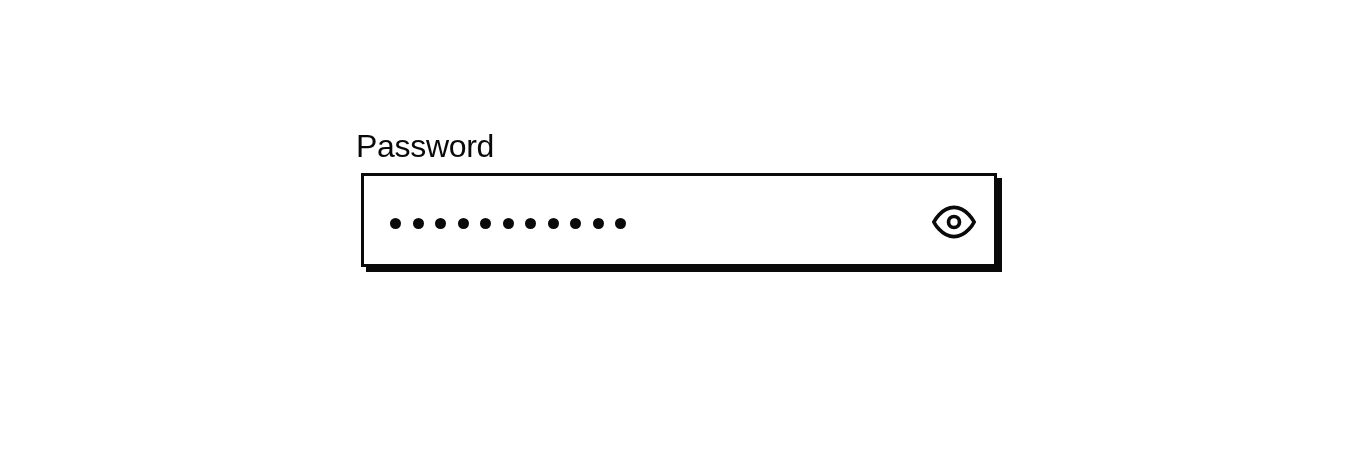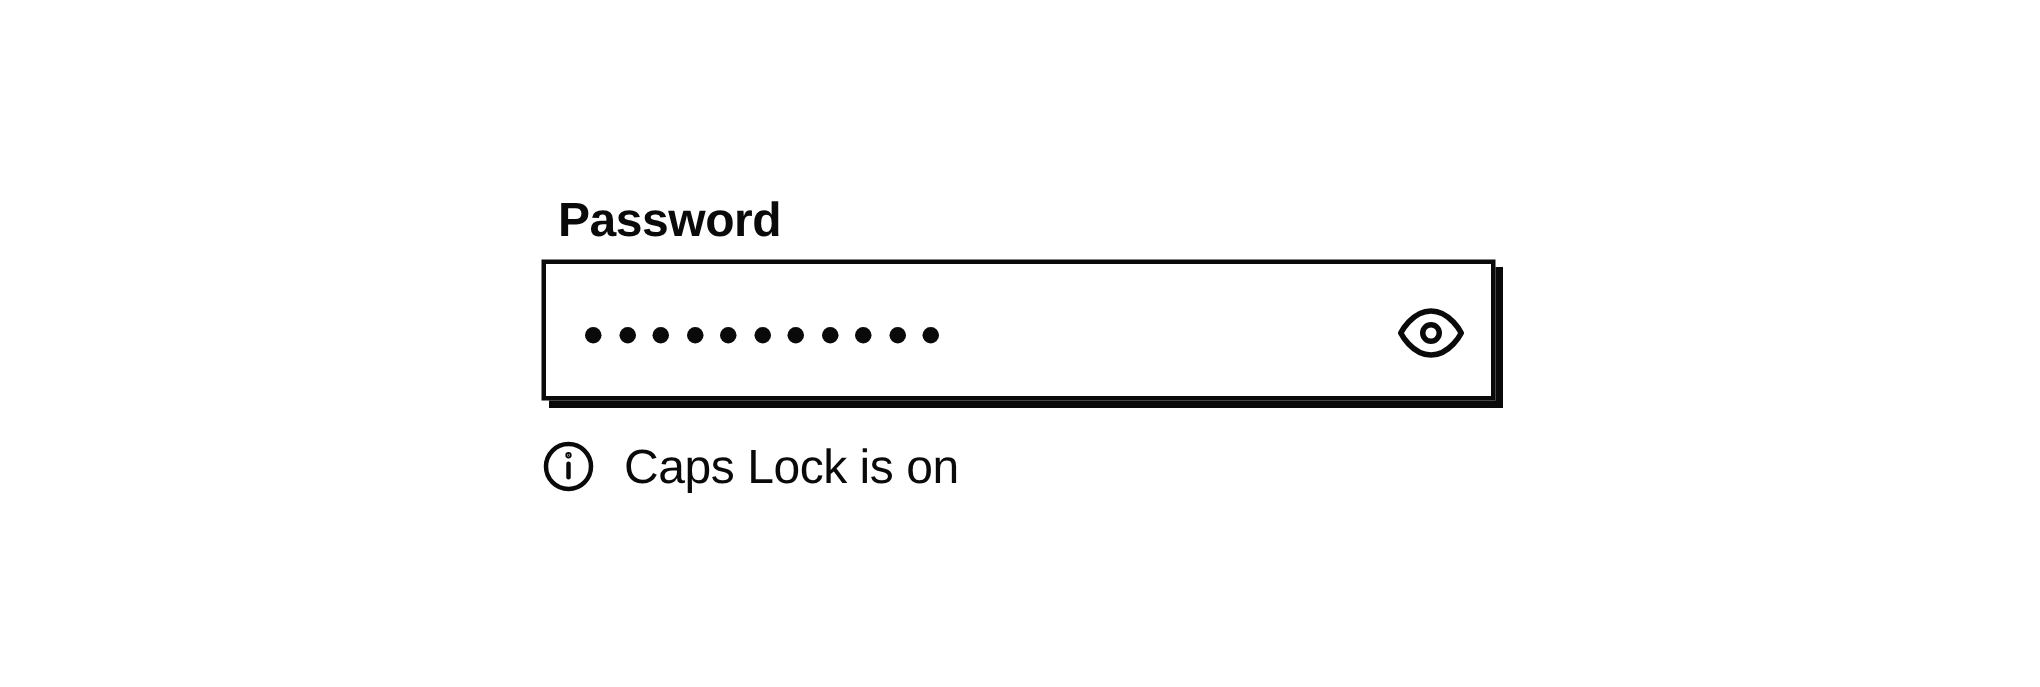--- a/index.html
+++ b/index.html
@@ -8,24 +8,23 @@
   body {
     width: 1360px; height: 458px;
     background: var(--bg);
     font-family: "Liberation Sans", sans-serif;
     color: var(--fg);
     overflow: hidden;
   }
   .canvas { position: relative; width: 1360px; height: 458px; }
 
   .field-label {
-    position: absolute; left: 372px; top: 130px;
+    position: absolute; left: 356px; top: 130px;
     font-size: 32px; line-height: 32px;
     letter-spacing: -0.3px;
-    font-weight: bold;
   }
 
   .password-box {
     position: absolute; left: 361px; top: 173px;
     width: 636px; height: 94px;
     background: var(--bg);
     border: 3px solid var(--fg);
     box-shadow: 5px 5px 0 0 var(--fg);
     display: flex; align-items: center; justify-content: space-between;
     padding: 0 17px 0 26px;
@@ -76,24 +75,14 @@
     <button class="eye-btn" type="button">
       <span>
         <svg width="44" height="44" viewBox="0 0 24 24" fill="none" stroke="currentColor" stroke-width="2" stroke-linecap="round" stroke-linejoin="round">
           <path d="M1 12s4-8 11-8 11 8 11 8-4 8-11 8-11-8-11-8z"></path>
           <circle cx="12" cy="12" r="3"></circle>
         </svg>
       </span>
     </button>
   </div>
 
-  <div class="caps-row">
-    <span class="info-icon-wrap">
-      <svg width="36" height="36" viewBox="0 0 24 24" fill="none" stroke="currentColor" stroke-width="2" stroke-linecap="round" stroke-linejoin="round">
-        <circle cx="12" cy="12" r="10"></circle>
-        <line x1="12" y1="10.8" x2="12" y2="16.8"></line>
-        <circle cx="12" cy="7" r="0.4" fill="currentColor" stroke-width="2"></circle>
-      </svg>
-    </span>
-    <span class="caps-text">Caps Lock is on</span>
-  </div>
 
 </div>
 
 </body></html>

